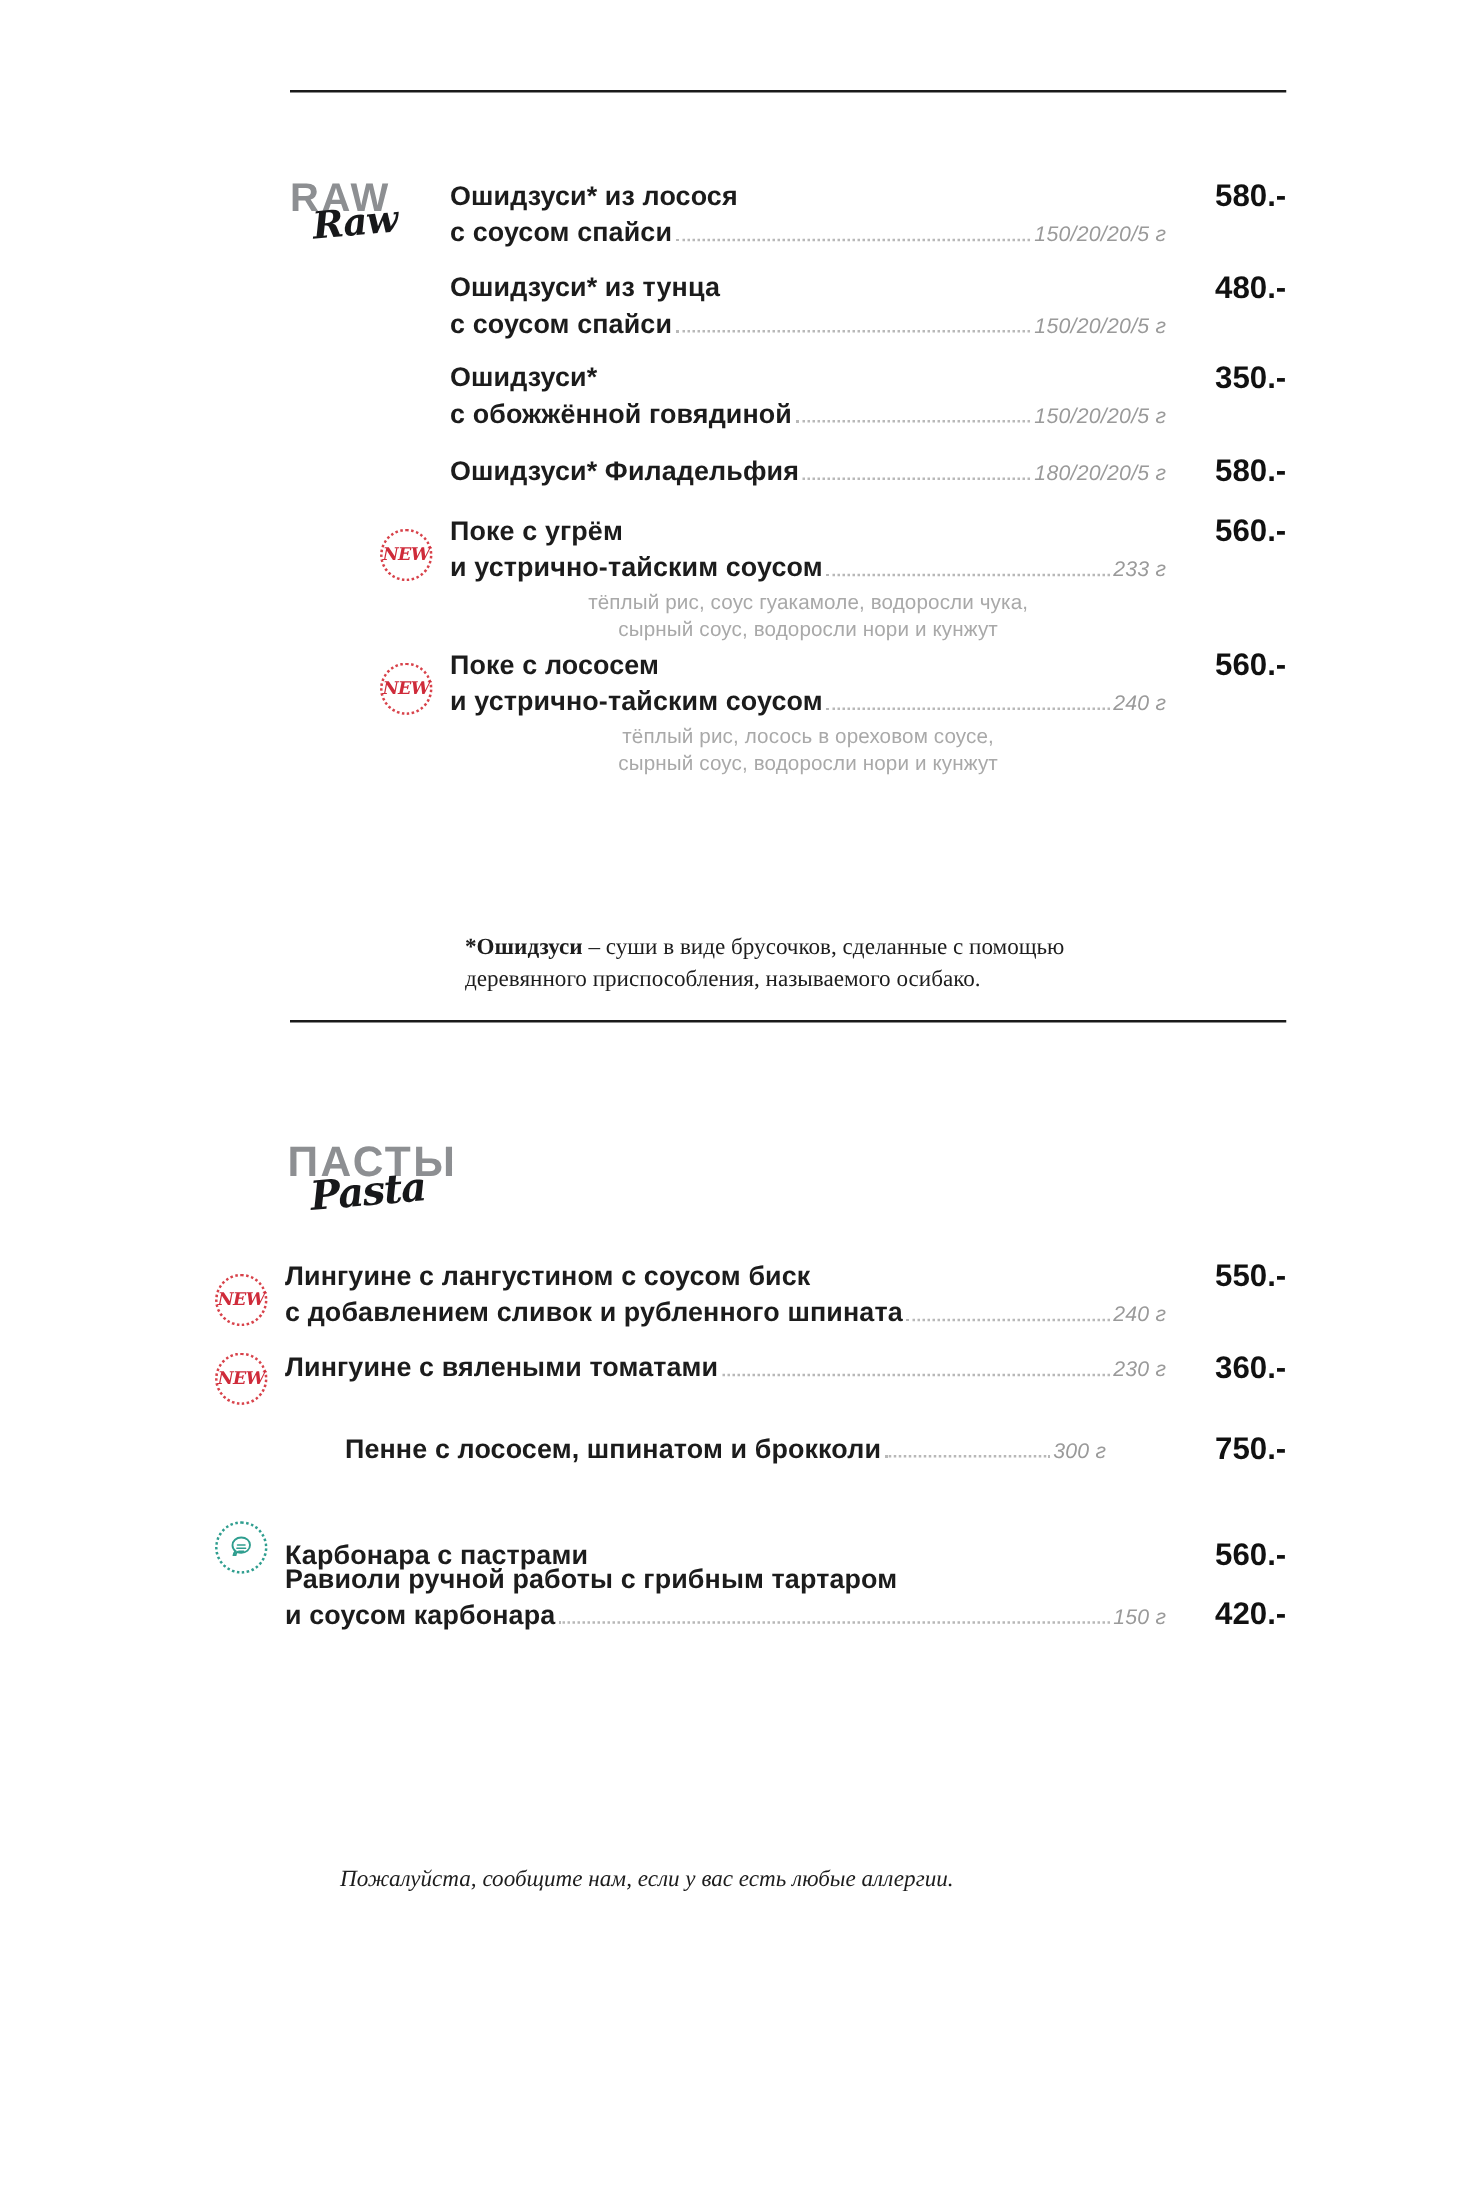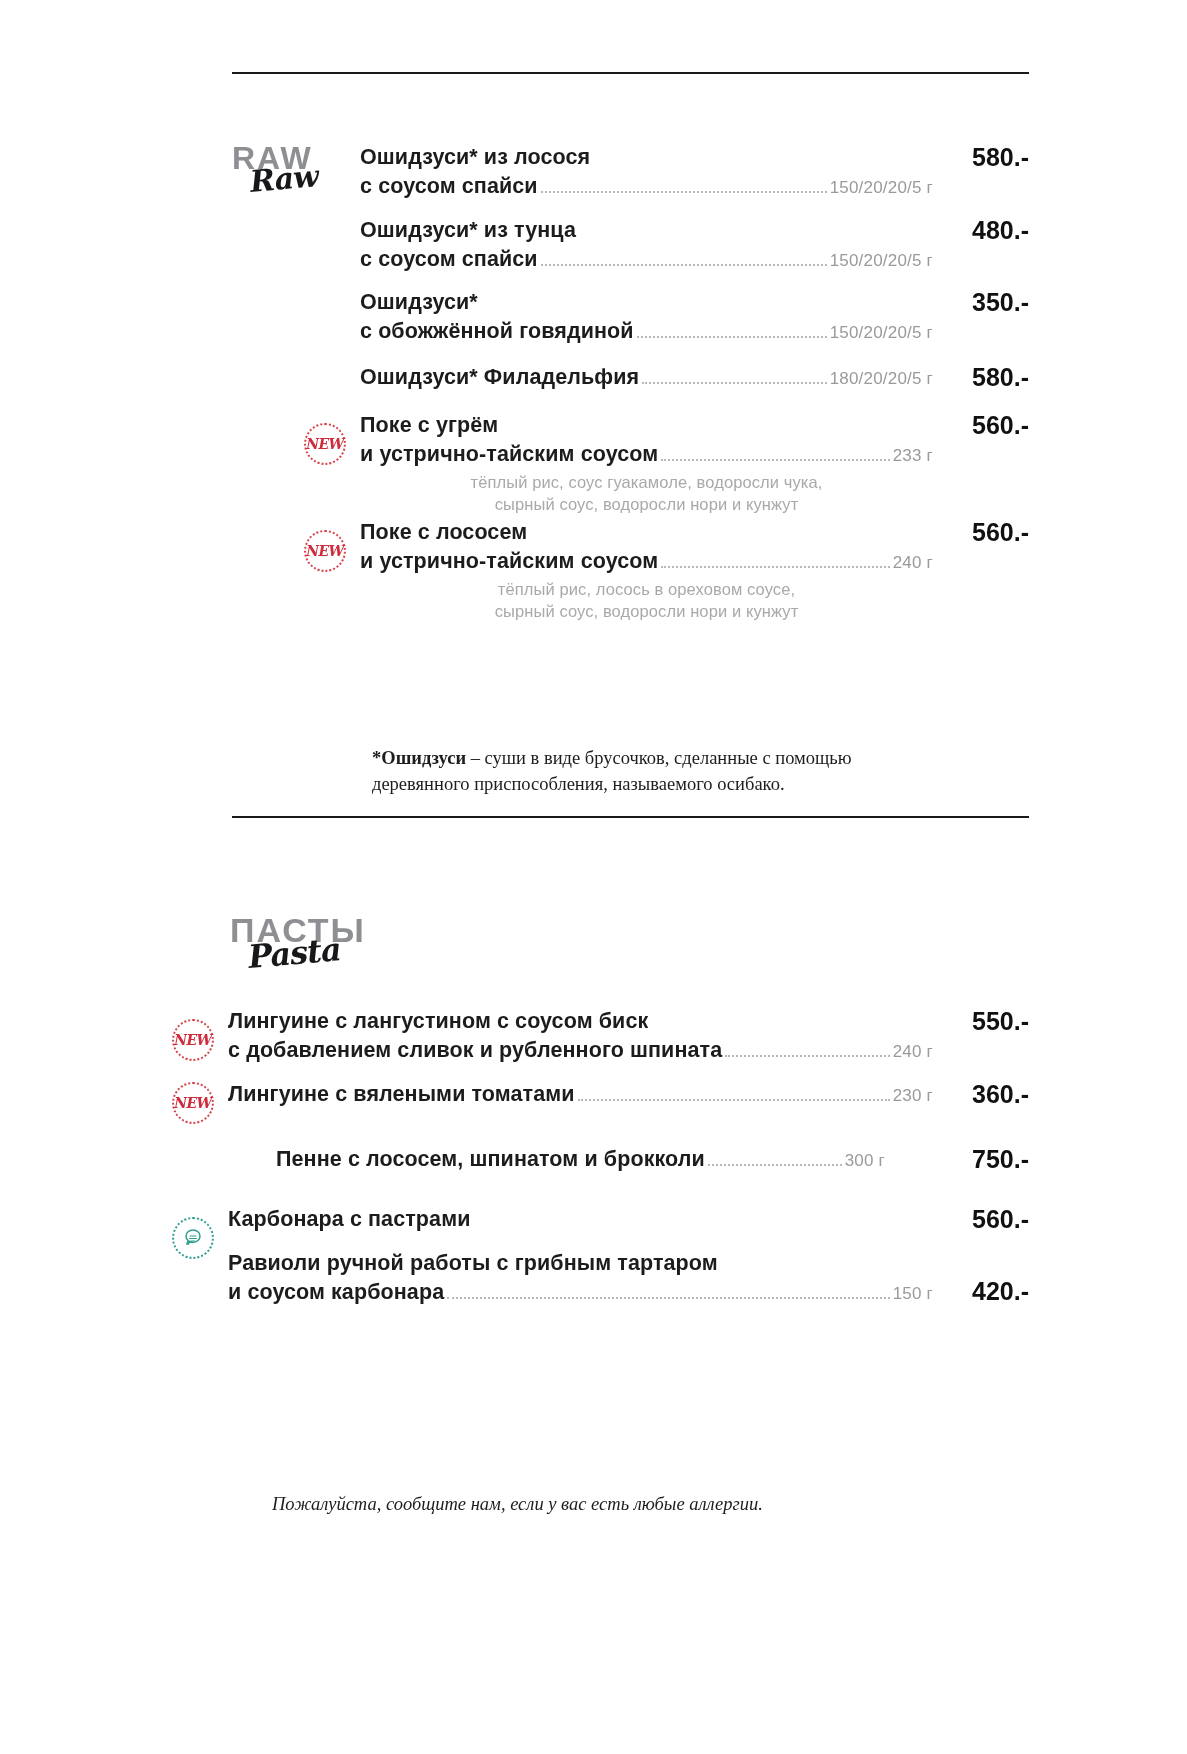--- a/index.html
+++ b/index.html
@@ -90,20 +90,21 @@
     margin:0 3px 5px 3px;
     min-width:10px;
     height:1px;
   }
   .weight {
     font-size:17px;
     font-weight:400;
     color:#9a9a9a;
     white-space:nowrap;
     letter-spacing:0.2px;
+    font-style:italic;
   }
   .desc {
     font-size:16.5px;
     font-weight:400;
     color:#a9a9a9;
     line-height:1.35;
     letter-spacing:0.1px;
     margin-top:3px;
     text-align:center;
   }
@@ -310,21 +311,21 @@
     <div class="body">
       <div class="line">
         <span class="txt">Пенне с лососем, шпинатом и брокколи</span>
         <span class="dots"></span>
         <span class="weight">300 г</span>
       </div>
     </div>
     <div class="price">750.-</div>
   </div>
 
-  <div class="item" style="left:172px; right:158px; top:1205px;">
+  <div class="item" style="left:172px; right:158px; top:1205px;align-items:flex-end;">
     <div class="badge-slot">
       <div class="badge-veg">
         <svg width="24" height="24" viewBox="0 0 24 24" aria-hidden="true">
           <path d="M12 4c-4 0-7 2.6-7 6.2 0 2 1 3.6 2.3 4.6-.7.9-1.2 2-1.4 3.2h1.6c.2-1 .6-1.9 1.2-2.5.9.5 2 .8 3.3.8 4 0 7-2.7 7-6.3C19 6.6 16 4 12 4z" fill="none" stroke="#2f9e8f" stroke-width="1.5"></path>
           <path d="M8.5 12.5h7M9 10h6M10 15h4" stroke="#2f9e8f" stroke-width="1.2" fill="none" stroke-linecap="round"></path>
         </svg>
       </div>
     </div>
     <div class="body">
       <div class="line">

